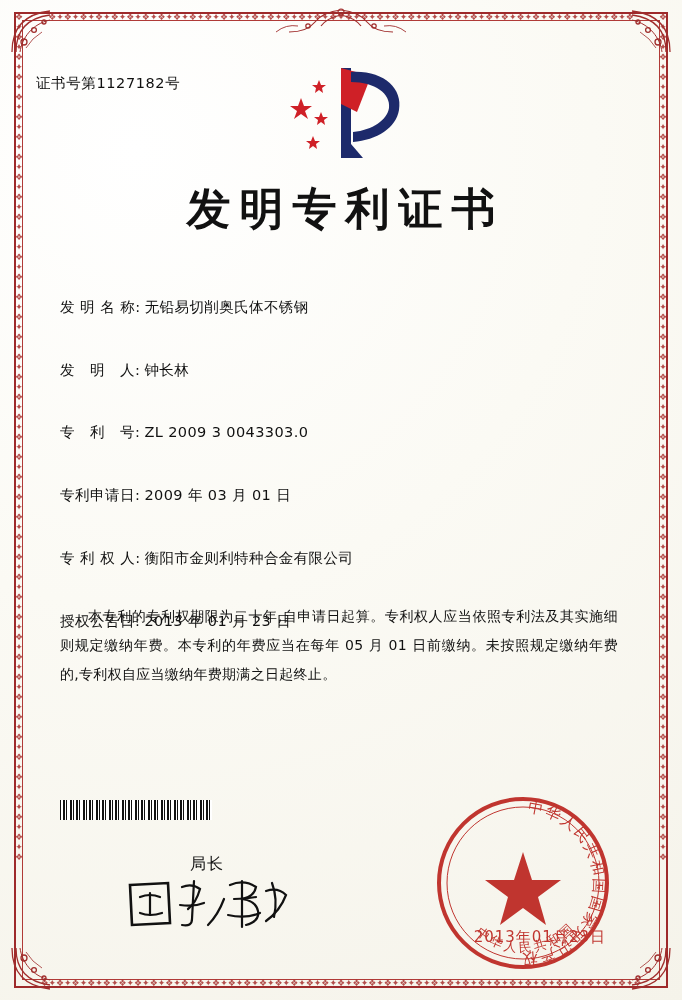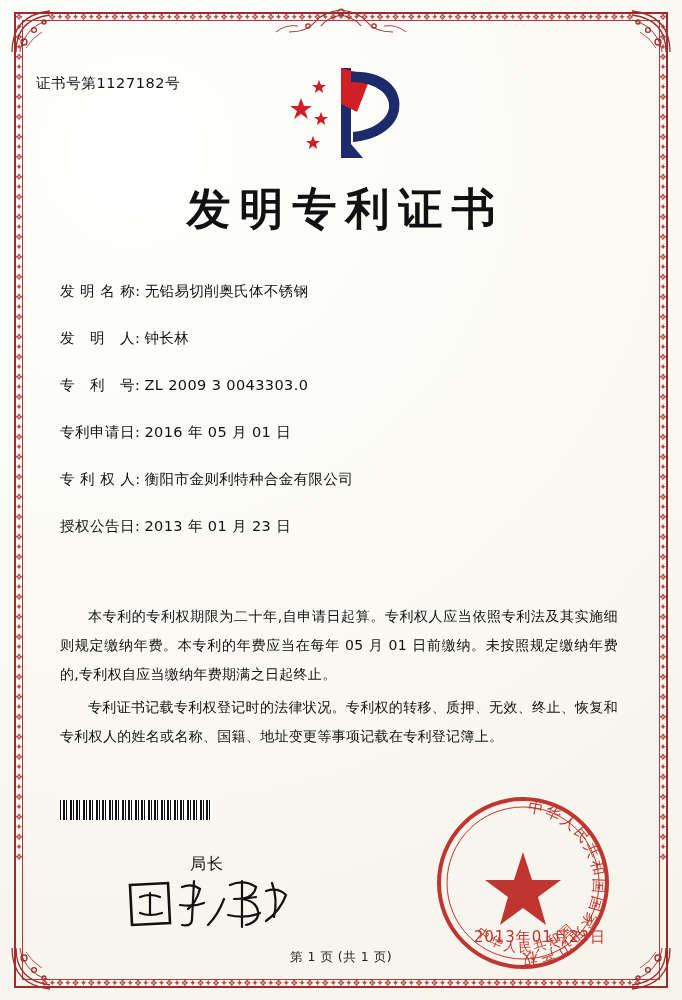--- a/index.html
+++ b/index.html
@@ -154,20 +154,21 @@
     white-space: nowrap;
   }
   .field .lbl {
     color: #111;
     letter-spacing: .5px;
   }
   .field .val {
     margin-left: 4px;
     color: #111;
     letter-spacing: .4px;
+    margin-top: 16px;
   }
 
   .paras {
     position: absolute;
     top: 570px;
     left: 26px;
     right: 30px;
     font-size: 14px;
     color: #111;
     line-height: 29px;
@@ -357,35 +358,34 @@
       <div class="field">
         <span class="lbl">发　明　人:</span>
         <span class="val">钟长林</span>
       </div>
       <div class="field">
         <span class="lbl">专　利　号:</span>
         <span class="val">ZL 2009 3 0043303.0</span>
       </div>
       <div class="field">
         <span class="lbl">专利申请日:</span>
-        <span class="val">2016 年 05 月 01 日</span>
+        <span class="val">2009 年 03 月 01 日</span>
       </div>
       <div class="field">
         <span class="lbl">专 利 权 人:</span>
         <span class="val">衡阳市金则利特种合金有限公司</span>
       </div>
       <div class="field">
         <span class="lbl">授权公告日:</span>
         <span class="val">2013 年 01 月 23 日</span>
       </div>
     </div>
 
     <div class="paras">
       <div class="para">本专利的专利权期限为二十年,自申请日起算。专利权人应当依照专利法及其实施细则规定缴纳年费。本专利的年费应当在每年 05 月 01 日前缴纳。未按照规定缴纳年费的,专利权自应当缴纳年费期满之日起终止。</div>
-      <div class="para">专利证书记载专利权登记时的法律状况。专利权的转移、质押、无效、终止、恢复和专利权人的姓名或名称、国籍、地址变更等事项记载在专利登记簿上。</div>
     </div>
 
     <div class="barcode"></div>
 
     <div class="director-row">
       <span class="director-label">局长</span>
       <span class="signature">
         <svg viewBox="0 0 180 58" fill="none" stroke="#111" stroke-width="2.2" stroke-linecap="round">
           <path d="M8 10 L46 8 L48 48 L10 50 Z" stroke-width="2.6"></path>
           <path d="M18 22 q10 -4 20 0"></path>
@@ -416,15 +416,14 @@
           <textPath href="#sealtop" startOffset="2%">中华人民共和国国家知识产权局</textPath>
         </text>
         <text fill="#c0352f" font-size="13" font-family="DejaVu Sans, sans-serif" letter-spacing="3">
           <textPath href="#sealbot" startOffset="26%">中华人民共和国</textPath>
         </text>
       </svg>
     </div>
 
     <div class="seal-date">2013年01月23日</div>
 
-    <div class="page-footer">第 1 页 (共 1 页)</div>
   </div>
 </div>
 
 </body></html>

